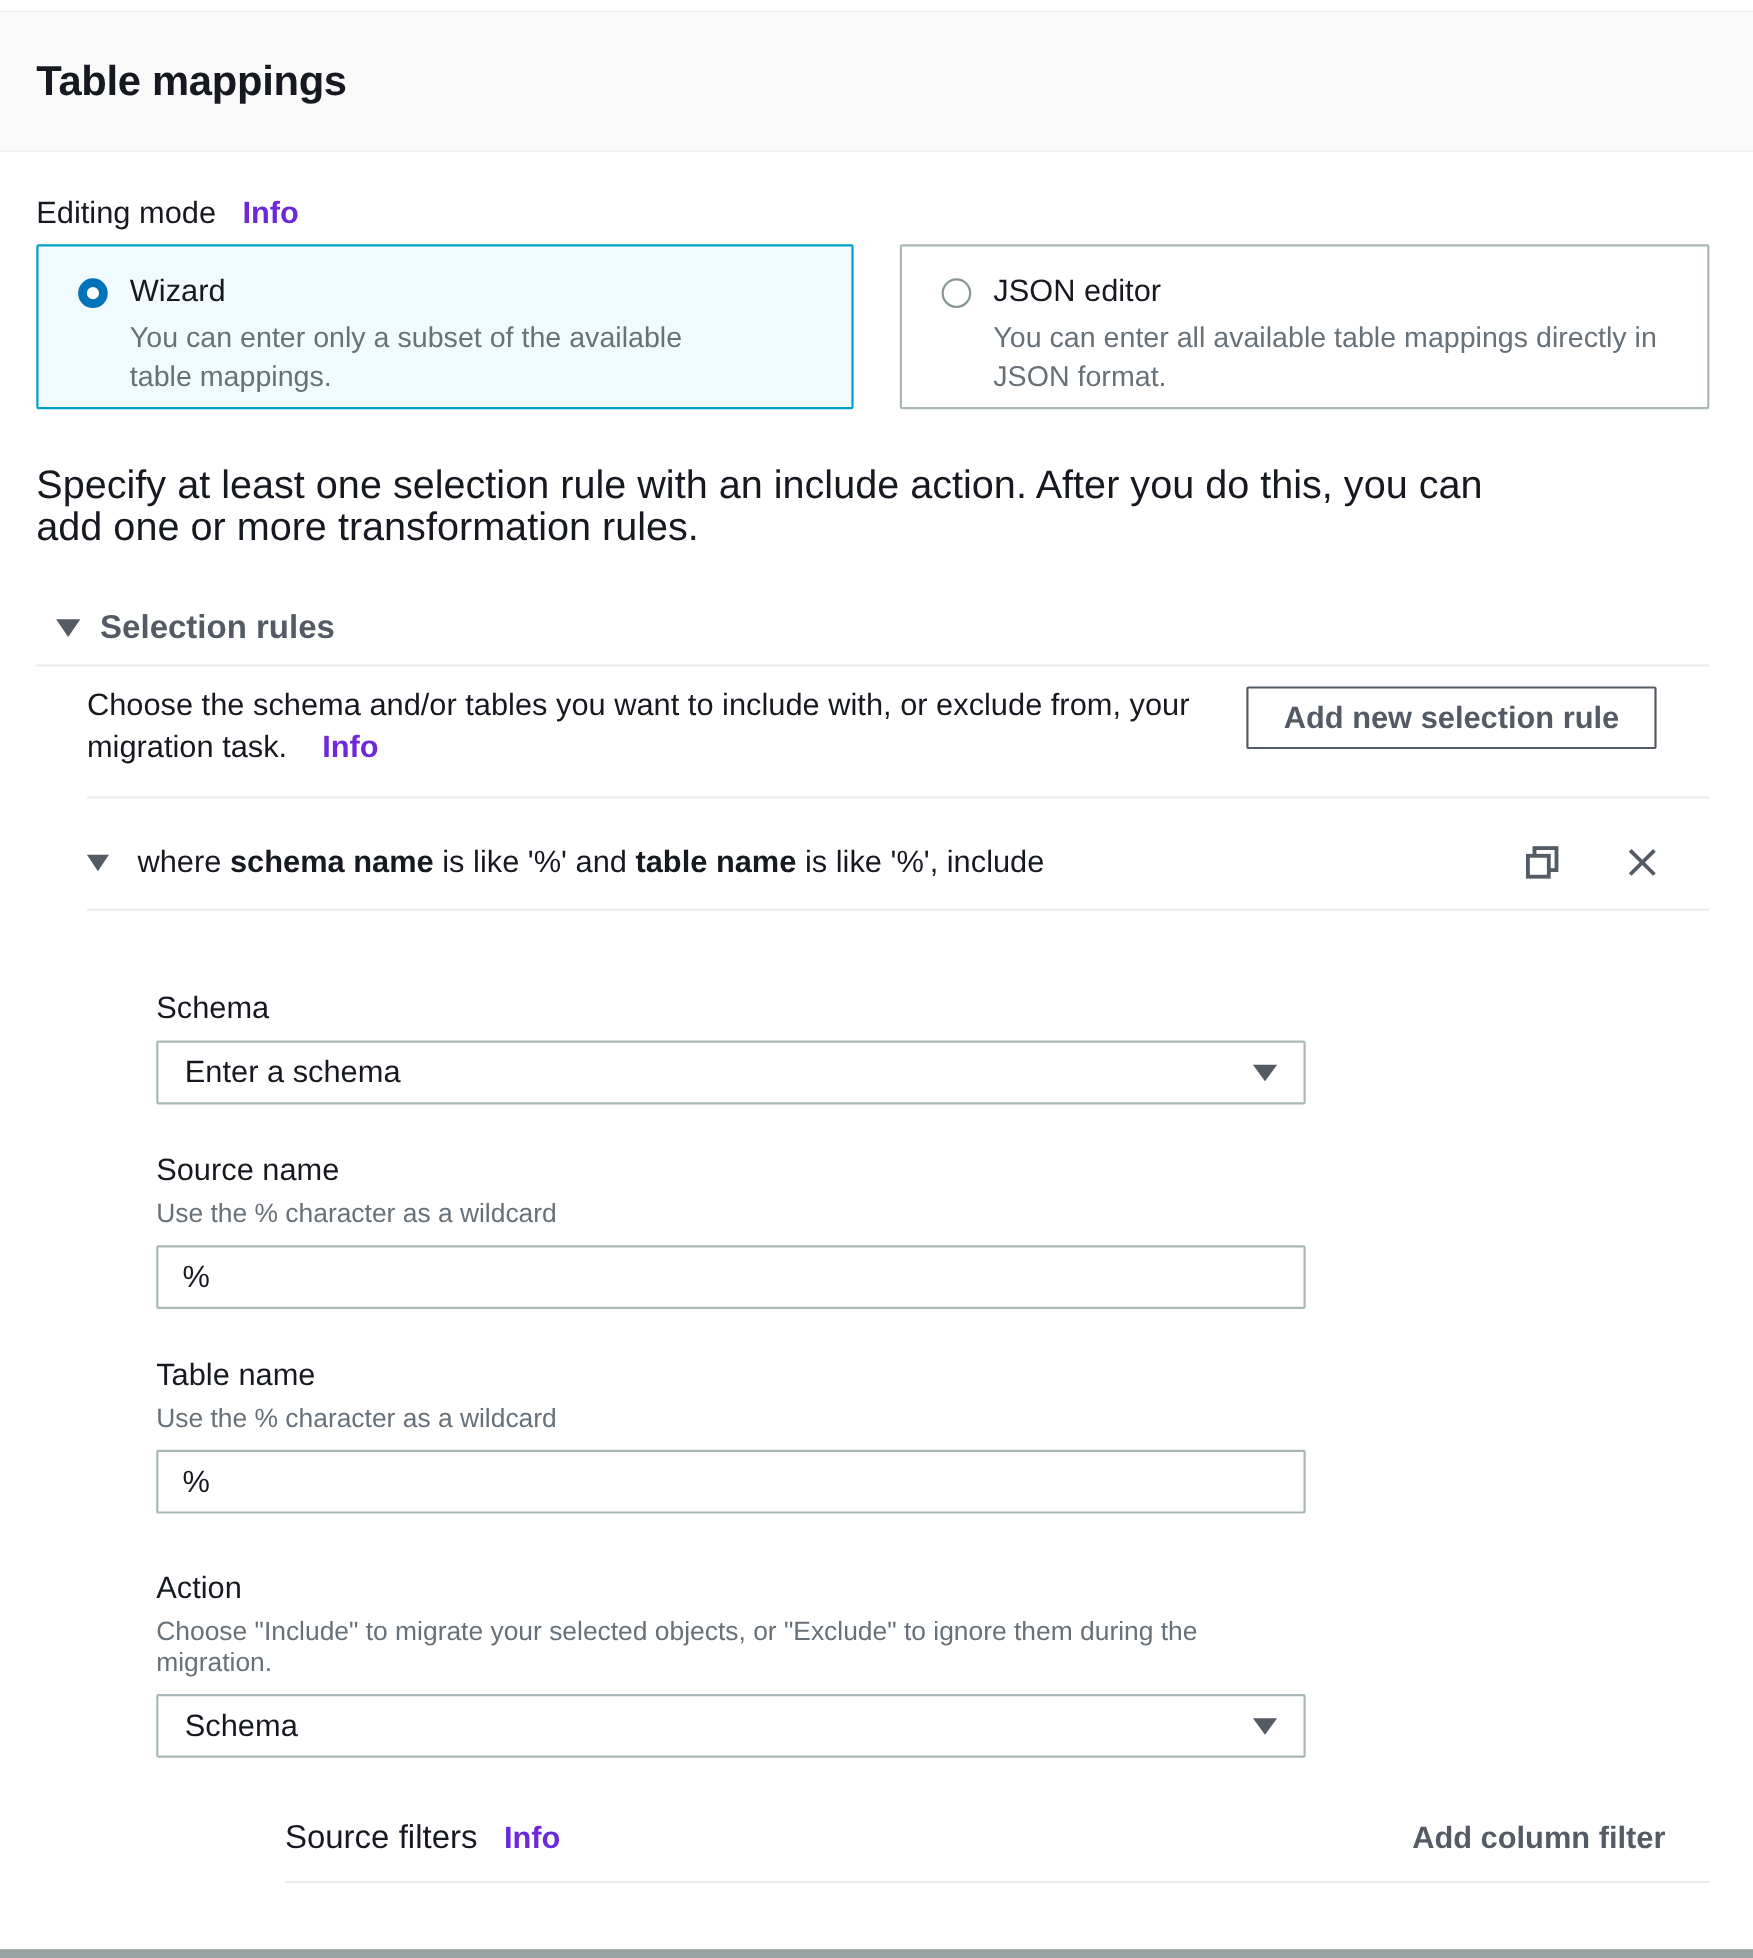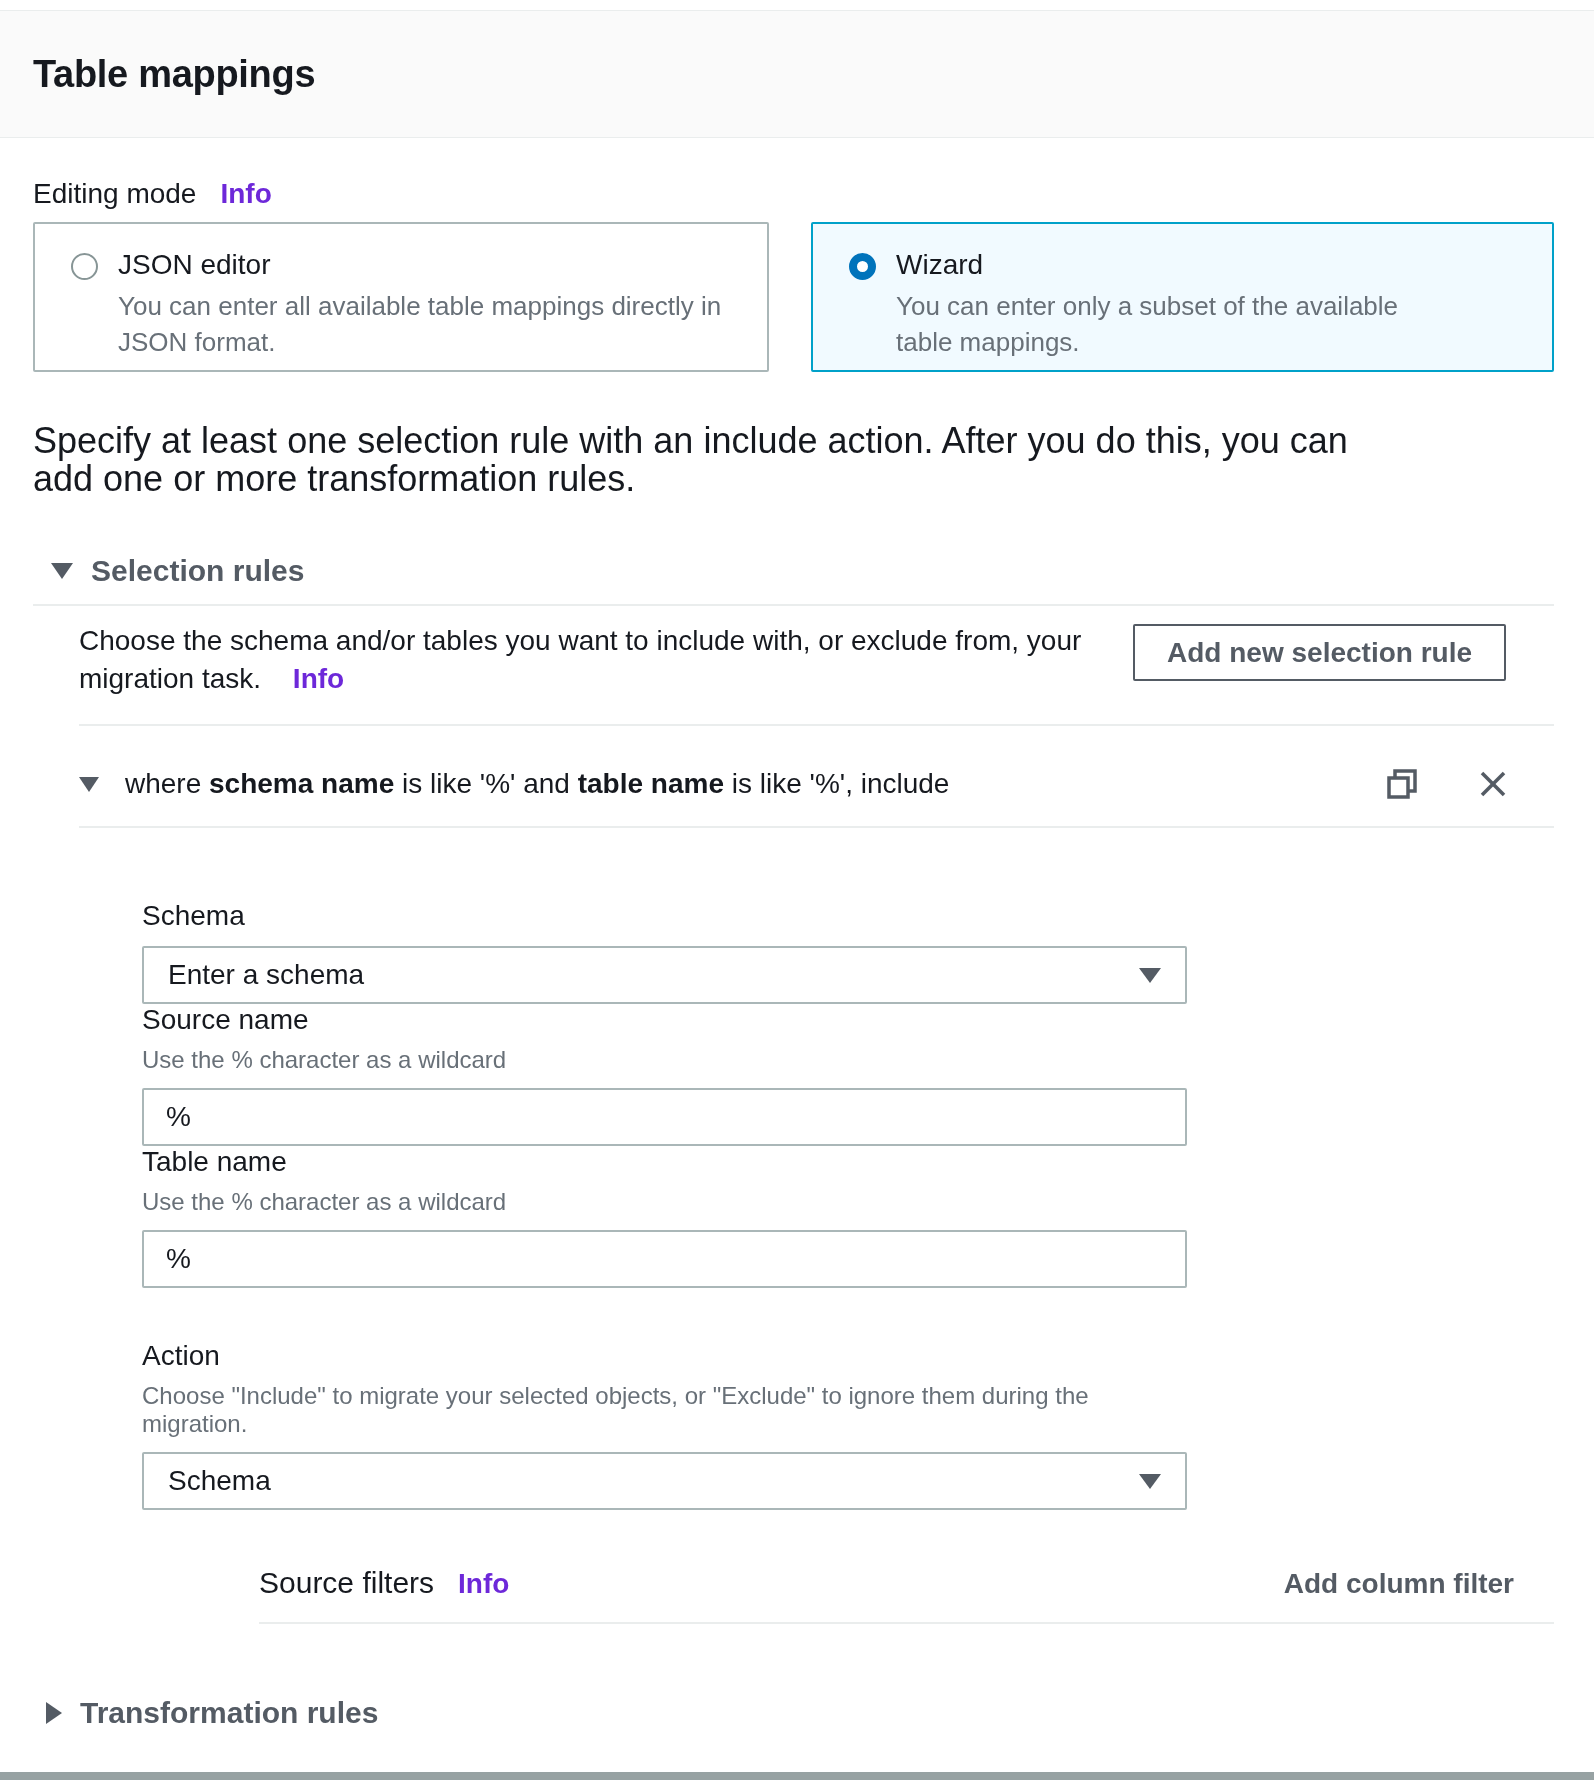--- a/index.html
+++ b/index.html
@@ -85,21 +85,21 @@
     width:0;height:0;border-left:10px solid transparent;border-right:10px solid transparent;
     border-top:15px solid #545b64;flex:none;cursor:pointer;
   }
   .rule-summary{font-size:28px;color:#16191f;margin-left:26px;}
   .rule-icons{margin-left:auto;margin-right:46px;display:flex;align-items:center;gap:58px;}
   .icon-btn{background:none;border:none;padding:0;cursor:pointer;line-height:0;}
   .divider.indent1b{margin-left:46px;margin-top:24px;}
 
   
   .rule-form{margin-left:109px;width:1045px;margin-top:72px;}
-  .form-field{}
+  .form-field{margin-bottom:44px;}
   .form-field.gap-lg{margin-bottom:52px;}
   .form-label{font-size:28px;color:#16191f;}
   .form-hint{font-size:24px;color:#687078;margin-top:10px;}
   .text-input{
     margin-top:14px;box-sizing:border-box;width:100%;height:58px;
     border:2px solid #aab7b8;border-radius:2px;background:#ffffff;
     font-family:"Liberation Sans",sans-serif;font-size:28px;color:#16191f;
     padding:0 22px;outline:none;
   }
   .select{
@@ -140,32 +140,32 @@
   </div>
 
   <div class="content">
 
     <div class="editing-mode-row">
       <span class="field-title">Editing mode</span>
       <a class="info-link">Info</a>
     </div>
 
     <div class="tiles">
+      <div class="tile selected">
+        <span class="radio on"></span>
+        <span class="tile-text">
+          <span class="tile-title" style="display:block;">Wizard</span>
+          <span class="tile-desc" style="display:block;">You can enter only a subset of the available table mappings.</span>
+        </span>
+      </div>
       <div class="tile unselected">
         <span class="radio off"></span>
         <span class="tile-text">
           <span class="tile-title" style="display:block;">JSON editor</span>
           <span class="tile-desc" style="display:block;">You can enter all available table mappings directly in JSON format.</span>
-        </span>
-      </div>
-      <div class="tile selected">
-        <span class="radio on"></span>
-        <span class="tile-text">
-          <span class="tile-title" style="display:block;">Wizard</span>
-          <span class="tile-desc" style="display:block;">You can enter only a subset of the available table mappings.</span>
         </span>
       </div>
     </div>
 
     <div class="intro-para">Specify at least one selection rule with an include action. After you do this, you can add one or more transformation rules.</div>
 
     <div class="section-header">
       <span class="caret-down"></span>
       <span class="section-title">Selection rules</span>
     </div>

